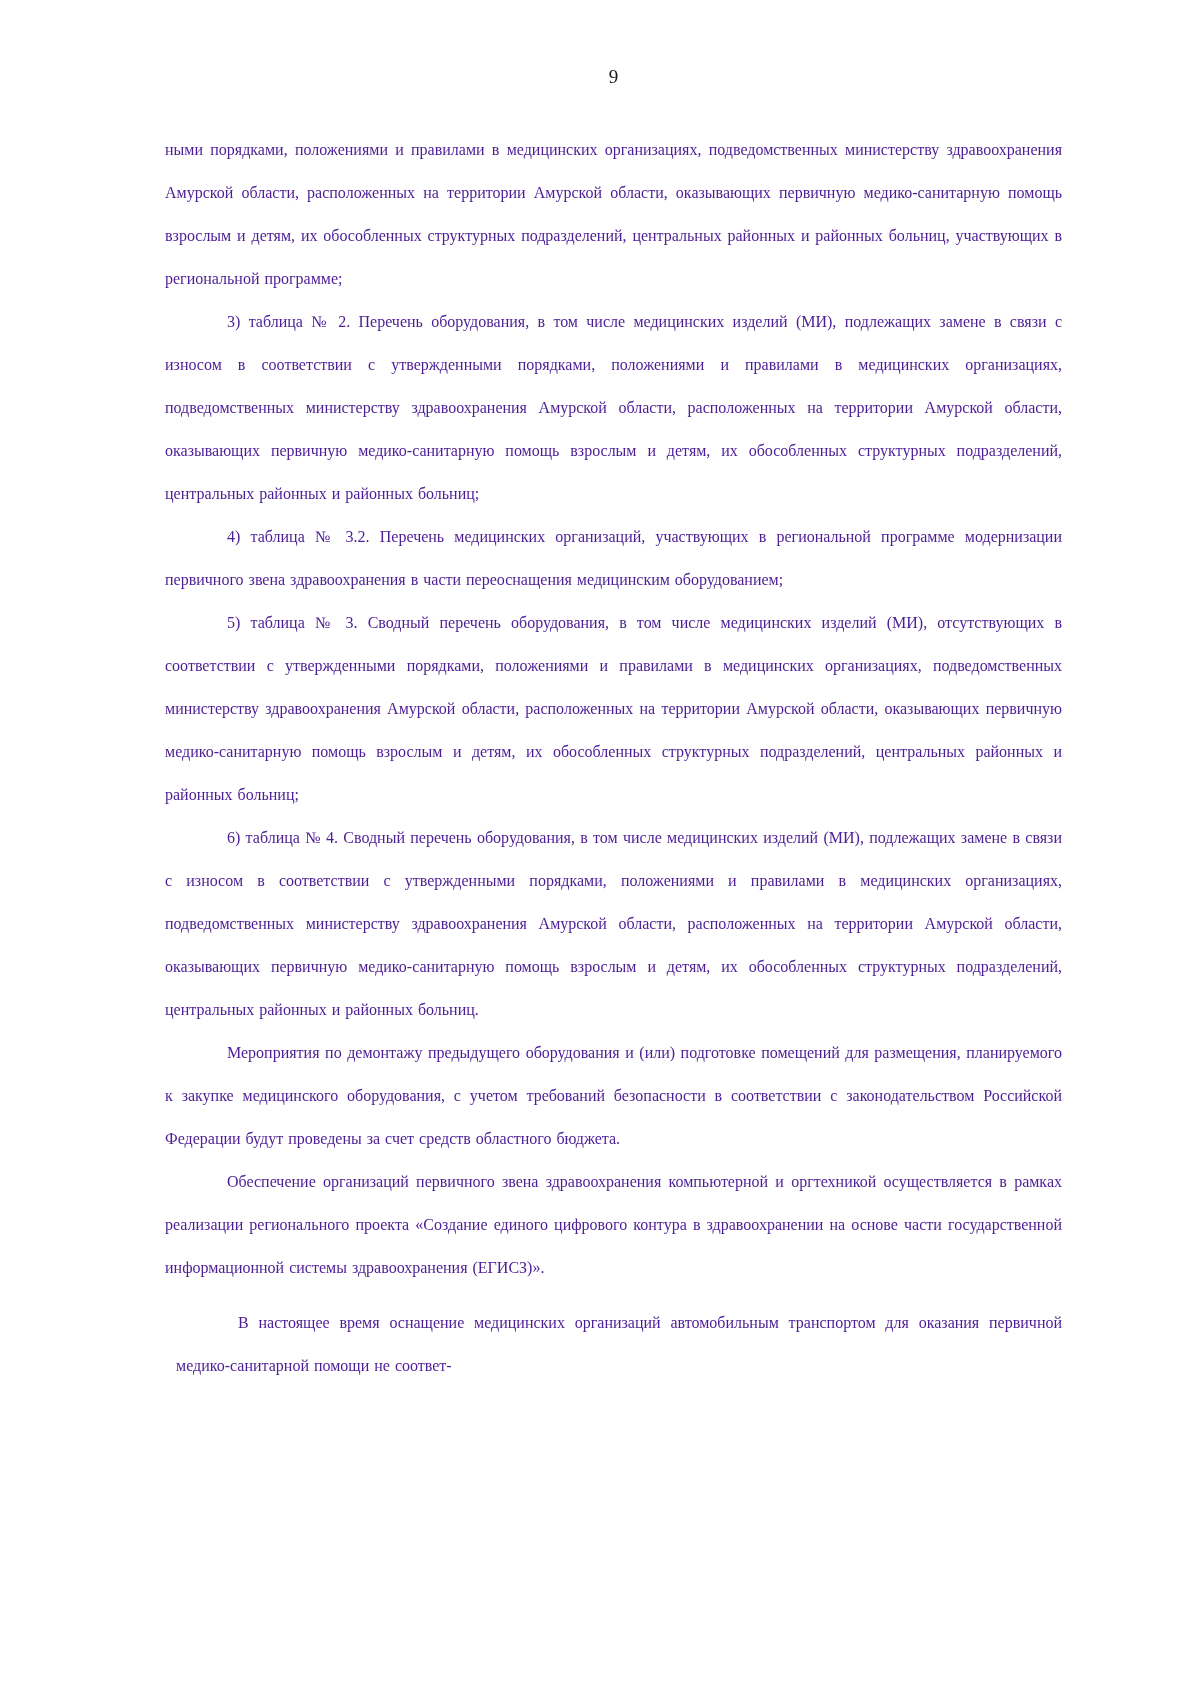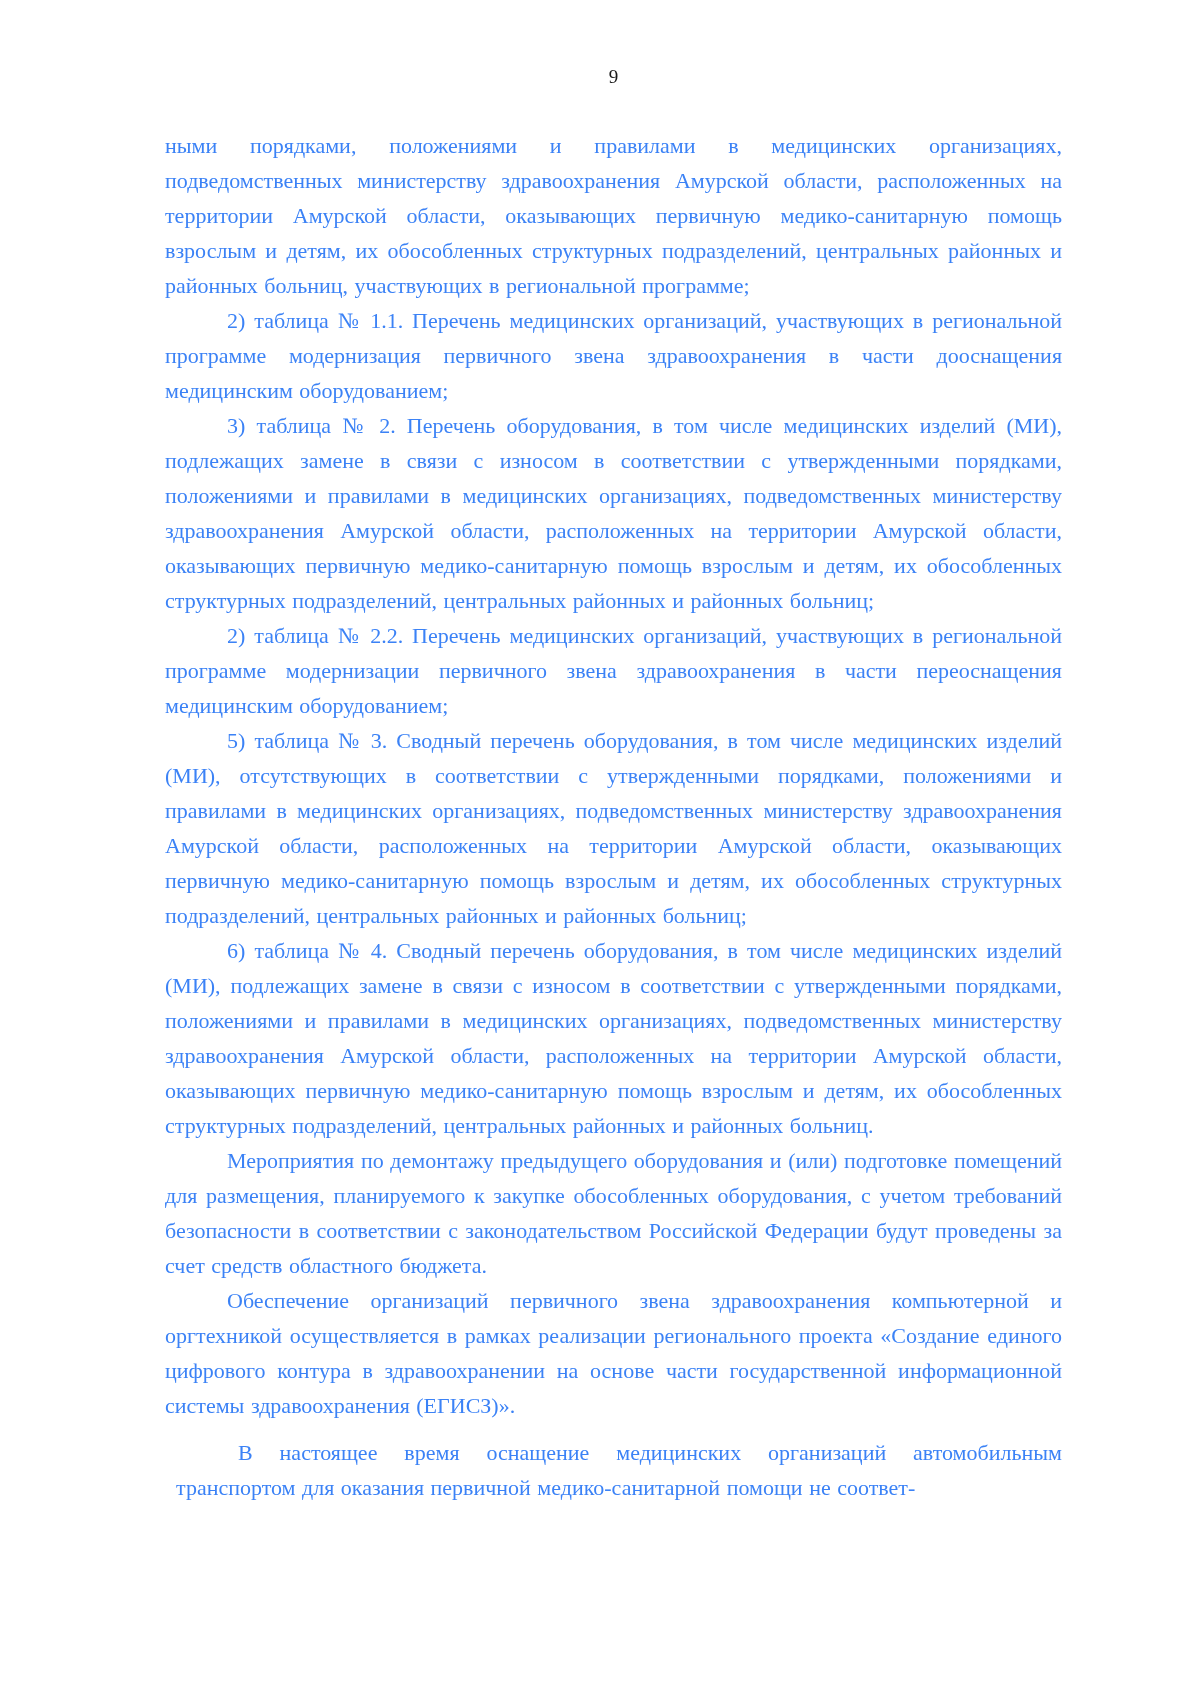--- a/index.html
+++ b/index.html
@@ -20,25 +20,25 @@
     padding: 66px 138px 60px 165px; 
   }
   .page-number {
     text-align: center;
     font-size: 19px;
     line-height: 22px;
     margin-bottom: 40px;
     color: #1a1a1a;
   }
   .text-block {
-    font-size: 22px;
-    line-height: 35px;
+    font-size: 16px;
+    line-height: 43px;
     text-align: justify;
     word-spacing: 1px;
-    color: #3b82f6;
+    color: #4c1d95;
   }
   .para {
     text-indent: 62px;
   }
   .para.continuation {
     text-indent: 0;
   }
   .para.gap-before {
     margin-top: 12px;
     margin-left: 11px;
@@ -48,30 +48,29 @@
 <body>
 
 <div class="page">
 
   <div class="page-number">9</div>
 
   <div class="text-block">
 
     <p class="para continuation">ными порядками, положениями и правилами в медицинских организациях, подведомственных министерству здравоохранения Амурской области, расположенных на территории Амурской области, оказывающих первичную медико-санитарную помощь взрослым и детям, их обособленных структурных подразделений, центральных районных и районных больниц, участвующих в региональной программе;</p>
 
-    <p class="para">2) таблица № 1.1. Перечень медицинских организаций, участвующих в региональной программе модернизация первичного звена здравоохранения в части дооснащения медицинским оборудованием;</p>
 
     <p class="para">3) таблица № 2. Перечень оборудования, в том числе медицинских изделий (МИ), подлежащих замене в связи с износом в соответствии с утвержденными порядками, положениями и правилами в медицинских организациях, подведомственных министерству здравоохранения Амурской области, расположенных на территории Амурской области, оказывающих первичную медико-санитарную помощь взрослым и детям, их обособленных структурных подразделений, центральных районных и районных больниц;</p>
 
-    <p class="para">2) таблица № 2.2. Перечень медицинских организаций, участвующих в региональной программе модернизации первичного звена здравоохранения в части переоснащения медицинским оборудованием;</p>
+    <p class="para">4) таблица № 3.2. Перечень медицинских организаций, участвующих в региональной программе модернизации первичного звена здравоохранения в части переоснащения медицинским оборудованием;</p>
 
     <p class="para">5) таблица № 3. Сводный перечень оборудования, в том числе медицинских изделий (МИ), отсутствующих в соответствии с утвержденными порядками, положениями и правилами в медицинских организациях, подведомственных министерству здравоохранения Амурской области, расположенных на территории Амурской области, оказывающих первичную медико-санитарную помощь взрослым и детям, их обособленных структурных подразделений, центральных районных и районных больниц;</p>
 
     <p class="para">6) таблица № 4. Сводный перечень оборудования, в том числе медицинских изделий (МИ), подлежащих замене в связи с износом в соответствии с утвержденными порядками, положениями и правилами в медицинских организациях, подведомственных министерству здравоохранения Амурской области, расположенных на территории Амурской области, оказывающих первичную медико-санитарную помощь взрослым и детям, их обособленных структурных подразделений, центральных районных и районных больниц.</p>
 
-    <p class="para">Мероприятия по демонтажу предыдущего оборудования и (или) подготовке помещений для размещения, планируемого к закупке обособленных оборудования, с учетом требований безопасности в соответствии с законодательством Российской Федерации будут проведены за счет средств областного бюджета.</p>
+    <p class="para">Мероприятия по демонтажу предыдущего оборудования и (или) подготовке помещений для размещения, планируемого к закупке медицинского оборудования, с учетом требований безопасности в соответствии с законодательством Российской Федерации будут проведены за счет средств областного бюджета.</p>
 
     <p class="para">Обеспечение организаций первичного звена здравоохранения компьютерной и оргтехникой осуществляется в рамках реализации регионального проекта «Создание единого цифрового контура в здравоохранении на основе части государственной информационной системы здравоохранения (ЕГИСЗ)».</p>
 
     <p class="para gap-before">В настоящее время оснащение медицинских организаций автомобильным транспортом для оказания первичной медико-санитарной помощи не соответ-</p>
 
   </div>
 </div>
 
 </body></html>

